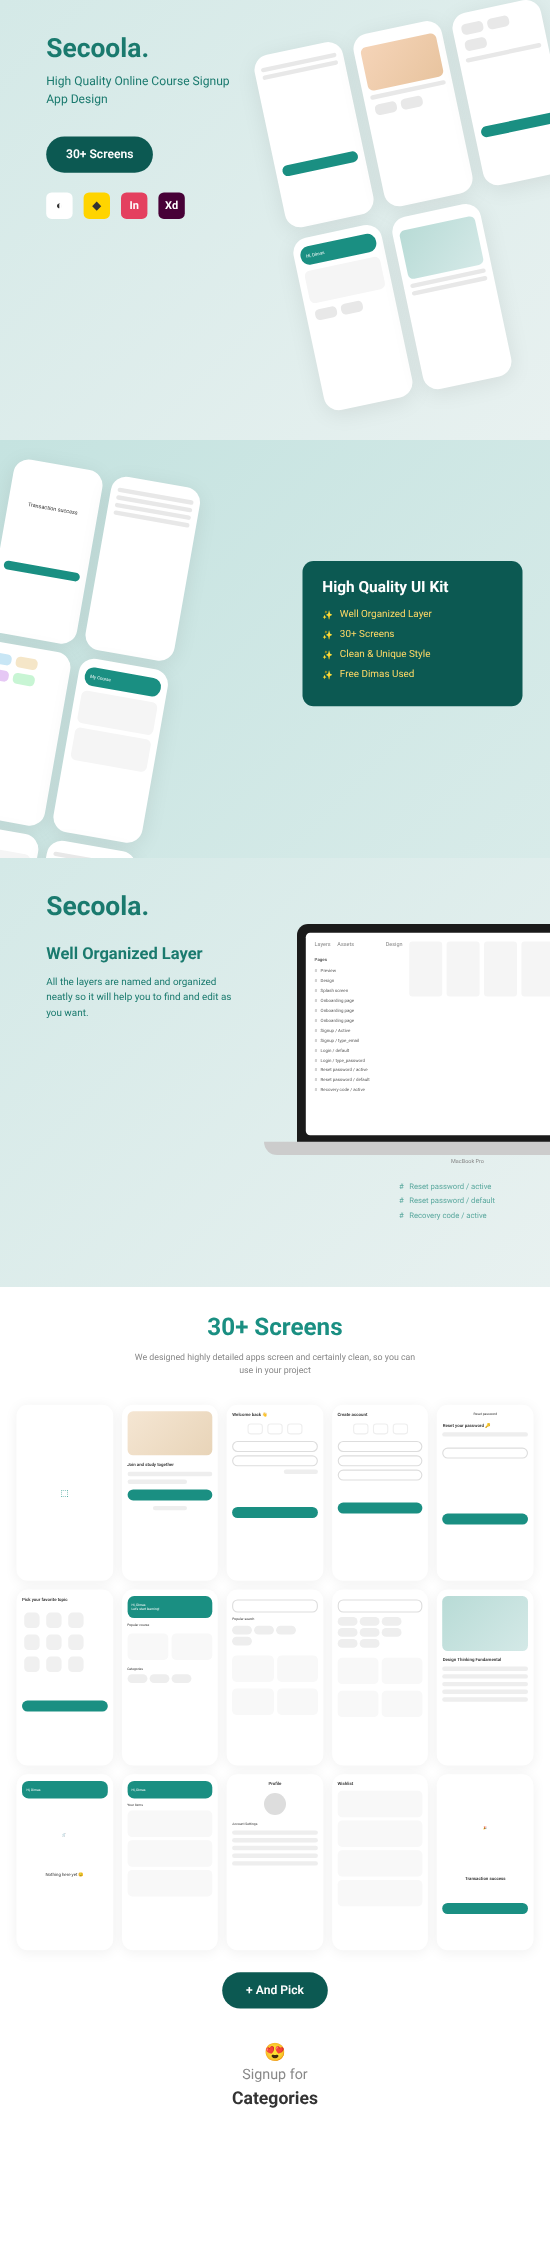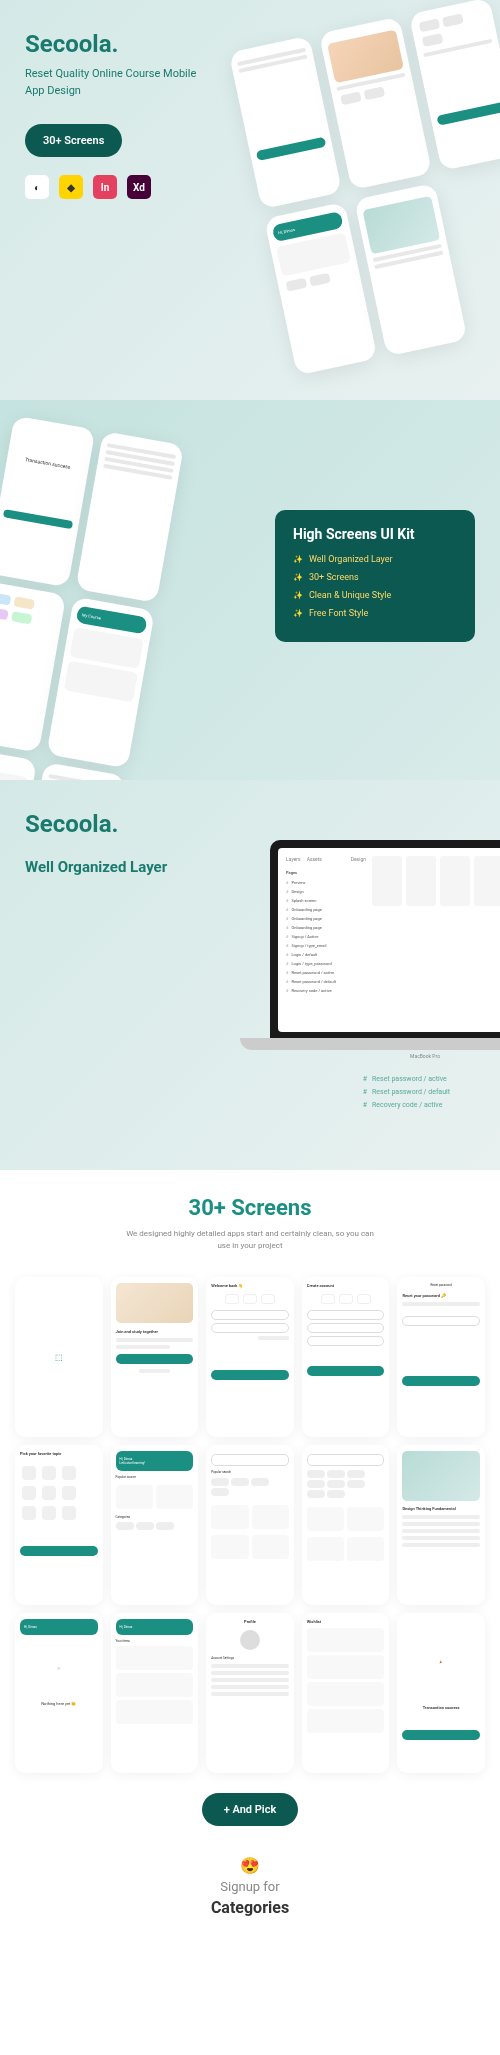--- a/index.html
+++ b/index.html
@@ -1,17 +1,17 @@
 <!DOCTYPE html>
 <html><head>
 <meta charset="utf-8">
 <style>
 *{margin:0;padding:0;box-sizing:border-box}
 body{font-family:-apple-system,BlinkMacSystemFont,'Segoe UI',Roboto,sans-serif;width:500px;background:#fff}
-.section{width:100%;padding:30px 25px;position:relative;overflow:hidden}
+.section{width:100%;padding:30px 42px;position:relative;overflow:hidden}
 .section1{background:linear-gradient(135deg,#d4e9e7 0%,#e8f1f0 100%);height:400px}
 .section2{background:linear-gradient(135deg,#c5e3e0 0%,#d8ebe9 100%);height:380px}
 .section3{background:linear-gradient(135deg,#d4e9e7 0%,#e8f1f0 100%);height:390px}
 .section4{background:#fff;padding:25px 15px 40px}
 .brand{font-size:24px;font-weight:700;color:#1a7a6e;margin-bottom:8px}
 .subtitle{font-size:11px;color:#1a7a6e;line-height:1.5;margin-bottom:25px;max-width:180px}
 .badge{display:inline-block;background:#0c5952;color:#fff;font-size:11px;font-weight:600;padding:10px 18px;border-radius:20px;margin-bottom:18px}
 .tools{display:flex;gap:10px;align-items:center}
 .tool{width:24px;height:24px;border-radius:5px;display:flex;align-items:center;justify-content:center;font-size:10px;font-weight:700;color:#fff}
 .tool1{background:#fff;color:#333}
@@ -67,21 +67,21 @@
 .more-btn{display:block;margin:15px auto 30px;background:#0c5952;color:#fff;font-size:11px;font-weight:600;padding:10px 22px;border-radius:20px;text-align:center;width:fit-content}
 .thanks{text-align:center;font-size:13px;color:#888;margin-bottom:4px}
 .thanks-emoji{font-size:16px;display:block;margin-bottom:4px}
 .purchasing{text-align:center;font-size:16px;font-weight:700;color:#333}
 </style>
 </head>
 <body>
 
 <div class="section section1">
   <div class="brand">Secoola.</div>
-  <div class="subtitle">Reset Quality Online Course Mobile App Design</div>
+  <div class="subtitle">High Quality Online Course Signup App Design</div>
   <div class="badge">30+ Screens</div>
   <div class="tools">
     <div class="tool tool1">◐</div>
     <div class="tool tool2">◆</div>
     <div class="tool tool3">In</div>
     <div class="tool tool4">Xd</div>
   </div>
   <div class="phones-right">
     <div class="phone">
         <div class="phone-bar"></div>
@@ -119,40 +119,41 @@
       </div>
     <div class="phone">
         <div style="font-size:5px;margin-bottom:4px">Wishlist</div>
         <div class="phone-block"></div>
       </div>
     <div class="phone">
         <div class="phone-bar"></div>
       </div>
   </div>
   <div class="feature-panel">
-    <div class="feature-title">High Screens UI Kit</div>
+    <div class="feature-title">High Quality UI Kit</div>
     <div class="feature-item">
         <span>Well Organized Layer</span>
       </div>
     <div class="feature-item">
         <span>30+ Screens</span>
       </div>
     <div class="feature-item">
         <span>Clean &amp; Unique Style</span>
       </div>
     <div class="feature-item">
-        <span>Free Font Style</span>
+        <span>Free Dimas Used</span>
       </div>
   </div>
 </div>
 
 <div class="section section3">
   <div class="brand" style="margin-bottom:20px">Secoola.</div>
   <div class="section3-text">
     <div class="section3-heading">Well Organized Layer</div>
+    <div class="section3-body">All the layers are named and organized neatly so it will help you to find and edit as you want.</div>
   </div>
   <div class="laptop">
     <div class="laptop-screen">
       <div class="laptop-sidebar">
         <div style="display:flex;gap:6px;margin-bottom:4px">
           <span class="laptop-tab">Layers</span>
           <span class="laptop-tab">Assets</span>
           <span class="laptop-tab" style="margin-left:auto">Design</span>
         </div>
         <div style="font-size:4px;font-weight:600;margin:3px 0">Pages</div>
@@ -218,21 +219,21 @@
       </div>
     <div>
         <span>#</span>
         <span>Recovery code / active</span>
       </div>
   </div>
 </div>
 
 <div class="section section4">
   <div class="section4-title">30+ Screens</div>
-  <div class="section4-sub">We designed highly detailed apps start and certainly clean, so you can use in your project</div>
+  <div class="section4-sub">We designed highly detailed apps screen and certainly clean, so you can use in your project</div>
 
   <div class="screens-grid">
 
     <div class="screen">
         <div class="screen-logo">⬚</div>
       </div>
     <div class="screen">
       <div class="screen-img-block"></div>
       <div class="screen-top">Join and study together</div>
       <div class="screen-row"></div>

